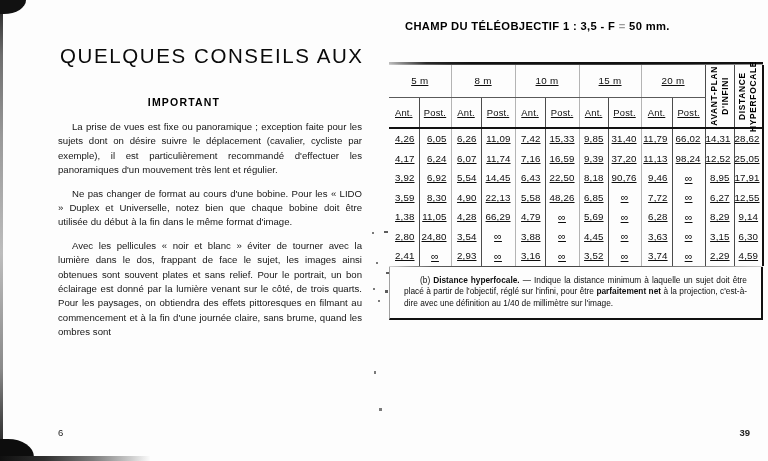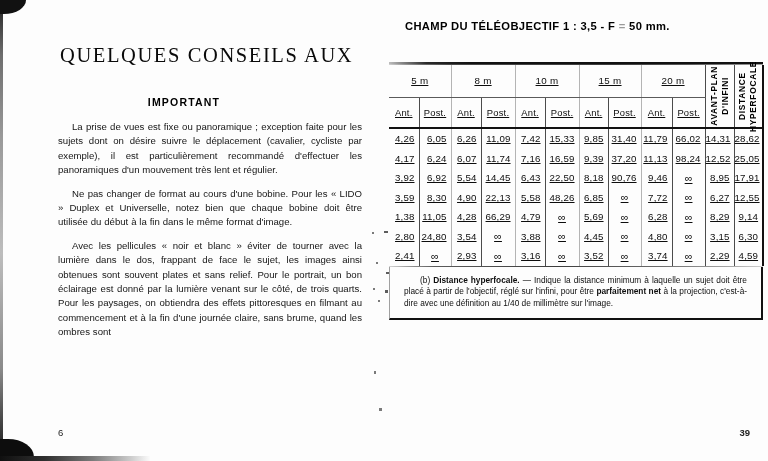--- a/index.html
+++ b/index.html
@@ -36,21 +36,21 @@
     border-bottom-right-radius:22px 14px;
   }
   .gutter-speck{position:absolute;background:#7a7a7a;}
 
   
   .page-left{
     position:absolute;left:10px;top:0;width:360px;height:461px;
   }
   .title-serif{
     position:absolute;left:50px;top:44px;width:310px;
-    font-family:Liberation Serif, serif;
+    font-family:Liberation Sans, sans-serif;
     font-size:20.5px;
     letter-spacing:1.6px;
     color:#0a0a0a;
     white-space:nowrap;
   }
   .subhead{
     position:absolute;left:0;top:96px;width:348px;
     text-align:center;
     font-size:10.5px;
     font-weight:bold;
@@ -377,21 +377,21 @@
             </tr>
             <tr class="data">
               <td class="num vline">2,80</td>
               <td class="num vline-soft">24,80</td>
               <td class="num vline">3,54</td>
               <td class="numc vline-soft"><span class="inf">∞</span></td>
               <td class="num vline">3,88</td>
               <td class="numc vline-soft"><span class="inf">∞</span></td>
               <td class="num vline">4,45</td>
               <td class="numc vline-soft"><span class="inf">∞</span></td>
-              <td class="num vline">4,80</td>
+              <td class="num vline">3,63</td>
               <td class="numc vline"><span class="inf">∞</span></td>
               <td class="num vline">3,15</td>
               <td class="num vline-hard">6,30</td>
             </tr>
             <tr class="data">
               <td class="num vline">2,41</td>
               <td class="numc vline-soft"><span class="inf">∞</span></td>
               <td class="num vline">2,93</td>
               <td class="numc vline-soft"><span class="inf">∞</span></td>
               <td class="num vline">3,16</td>

